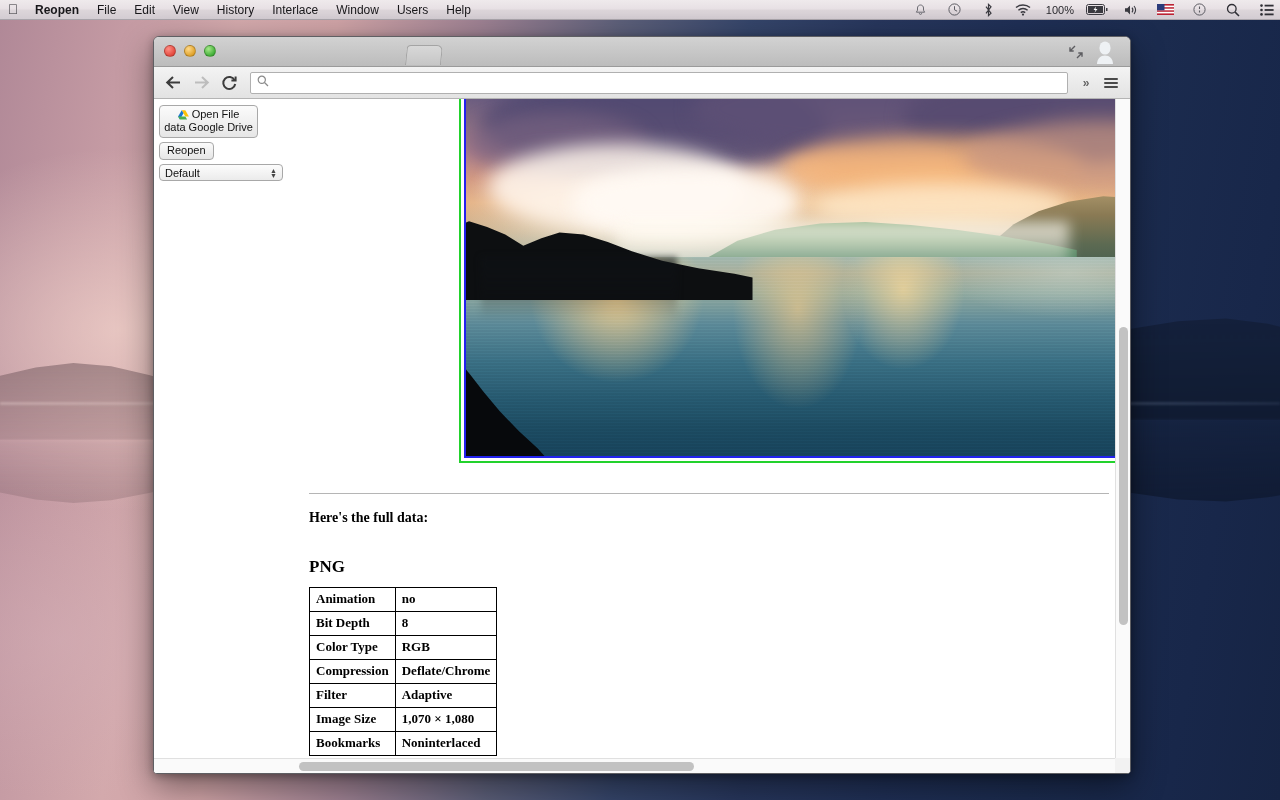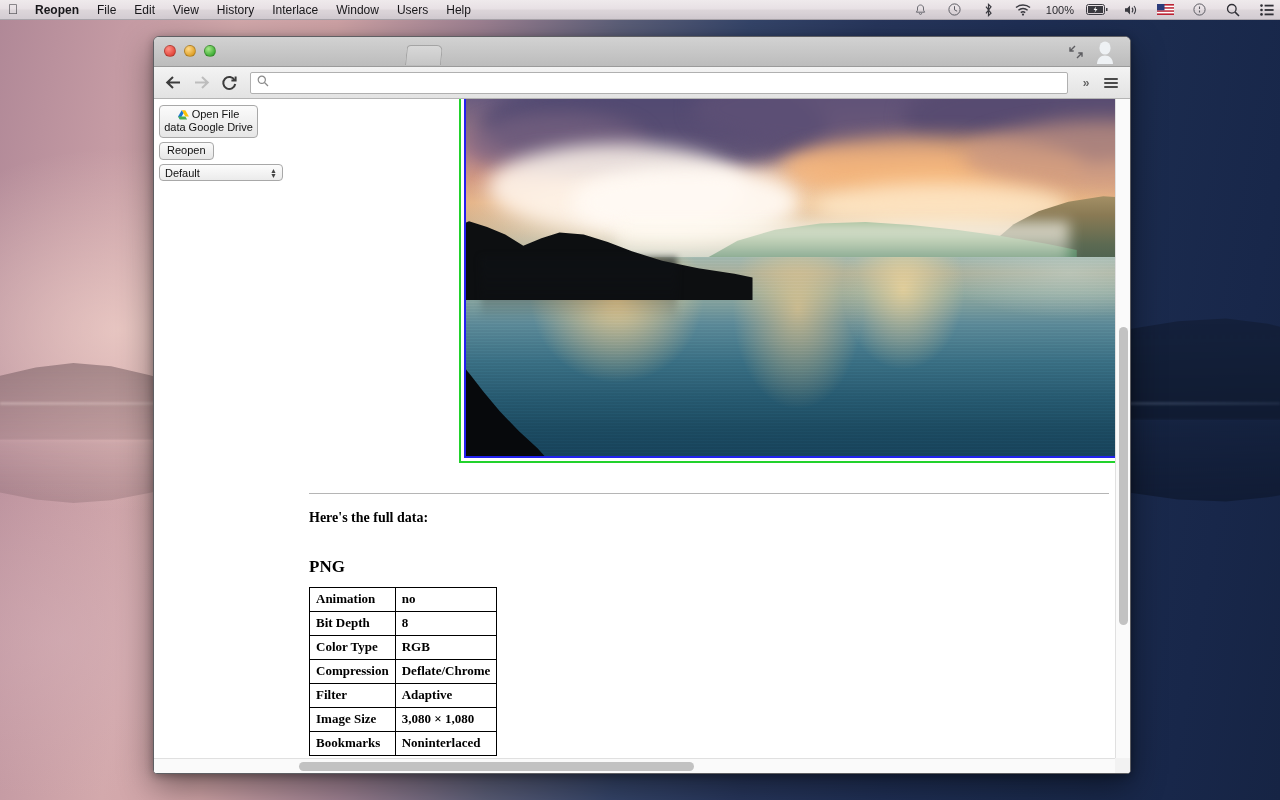--- a/index.html
+++ b/index.html
@@ -550,21 +550,21 @@
             <tr>
               <td class="k">Compression</td>
               <td class="v">Deflate/Chrome</td>
             </tr>
             <tr>
               <td class="k">Filter</td>
               <td class="v">Adaptive</td>
             </tr>
             <tr>
               <td class="k">Image Size</td>
-              <td class="v">3,080 × 1,080</td>
+              <td class="v">1,070 × 1,080</td>
             </tr>
             <tr>
               <td class="k">Bookmarks</td>
               <td class="v">Noninterlaced</td>
             </tr>
           </tbody>
         </table>
 
       </div>
     </div>

